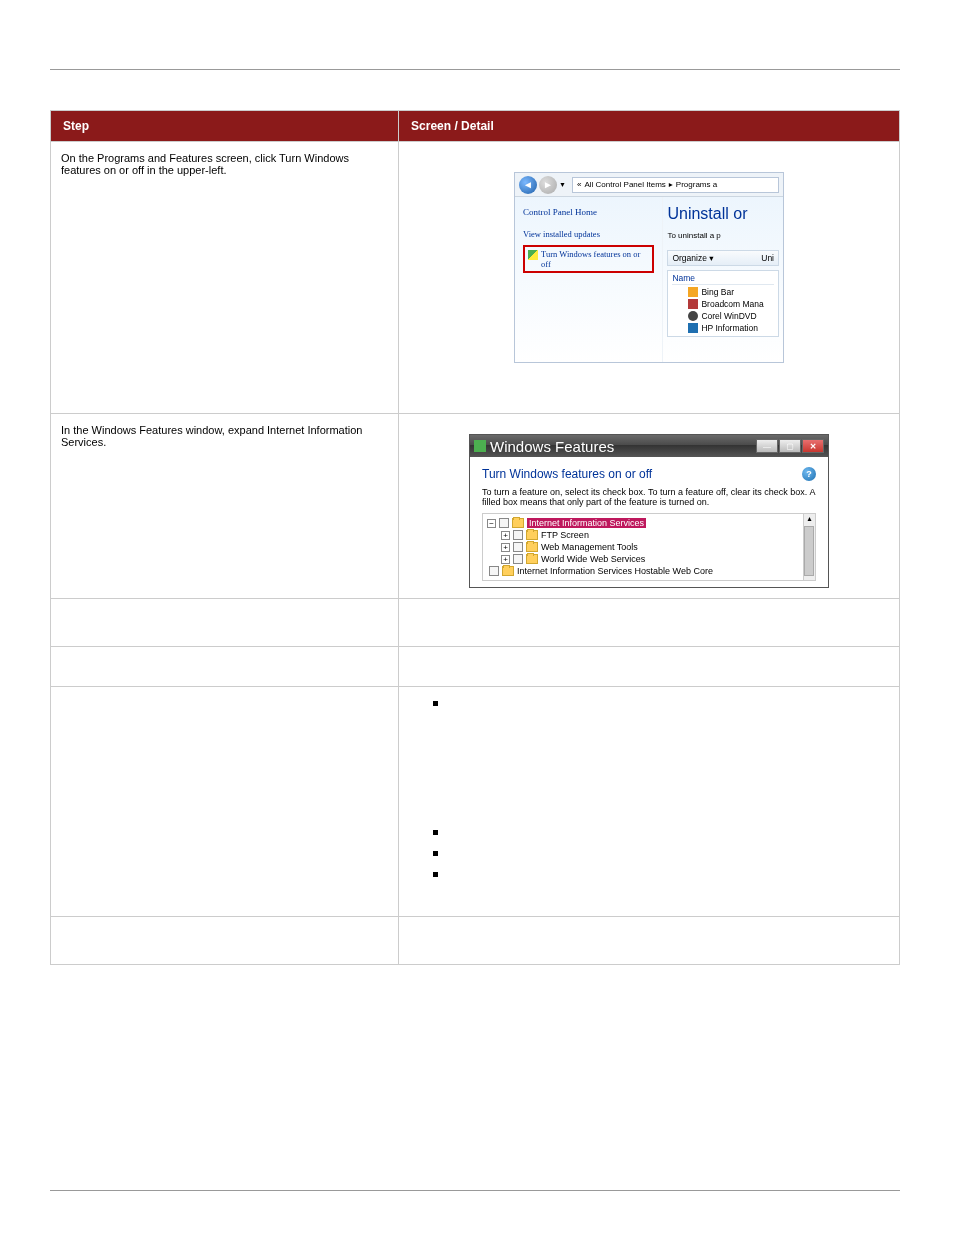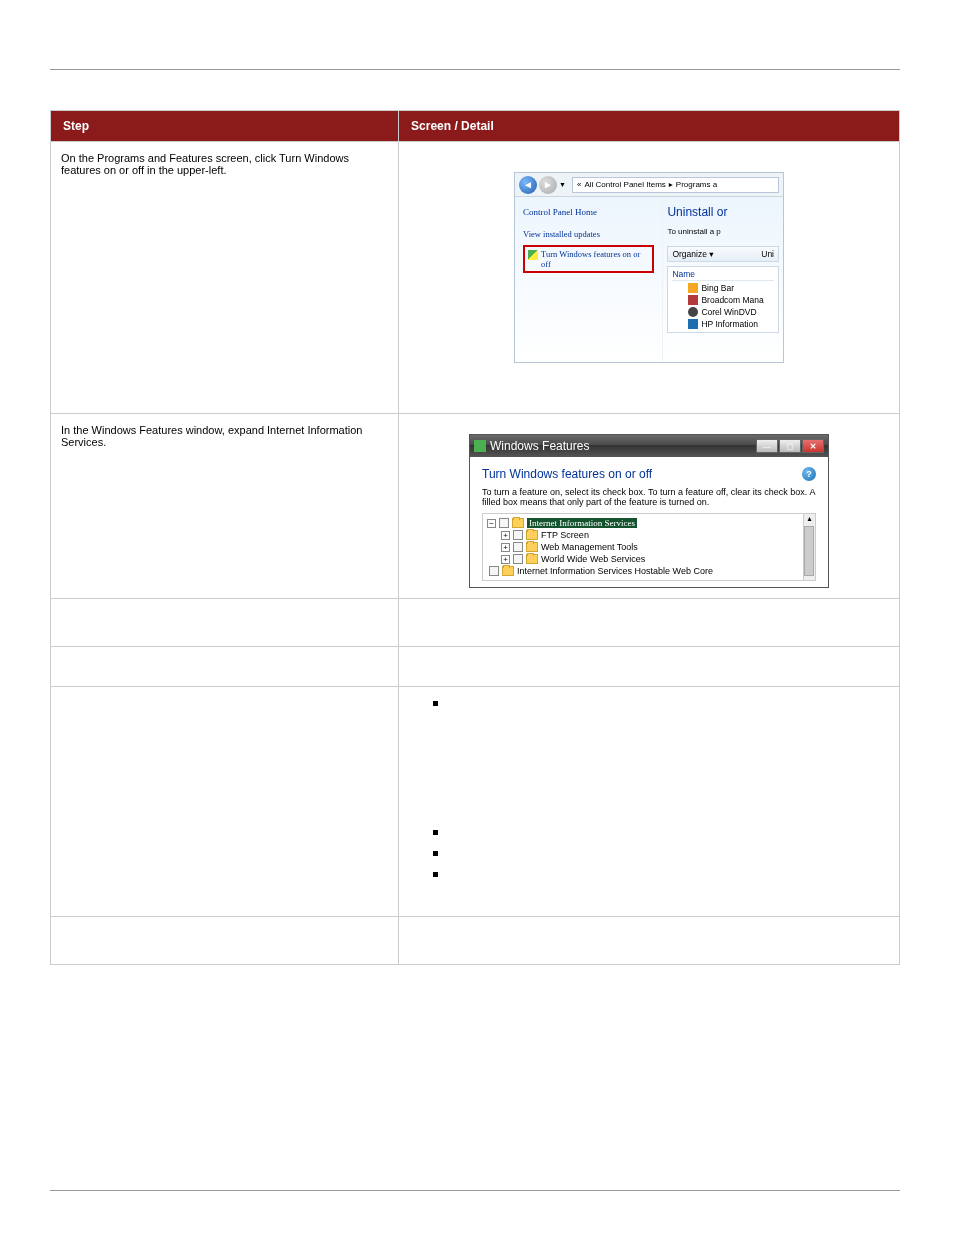--- a/index.html
+++ b/index.html
@@ -94,21 +94,21 @@
     border: 2px solid #c00;
     padding: 2px 3px;
     margin-top: 2px;
   }
   .cp-main {
     width: 45%;
     padding: 8px 4px;
     border-left: 1px solid #eef3f8;
     font-size: 9px;
   }
-  .cp-heading { color: #003399; font-size: 12px; margin-bottom: 8px; }
+  .cp-heading { color: #003399; font-size: 16px; margin-bottom: 8px; }
   .cp-sub { font-size: 8px; margin-bottom: 10px; }
   .organize-bar {
     background: linear-gradient(#f9fbfd, #e5eef7);
     border: 1px solid #ccd9e6;
     font-size: 8.5px;
     padding: 2px 4px;
     margin-bottom: 4px;
     display: flex; justify-content: space-between;
   }
   .prog-list {
@@ -130,21 +130,21 @@
   }
   .titlebar {
     height: 22px;
     background: linear-gradient(#6a6a6a, #4b4b4b 45%, #333 46%, #555);
     color: #fff;
     display: flex;
     align-items: center;
     padding: 0 4px;
     justify-content: space-between;
   }
-  .titlebar-left { display: flex; align-items: center; gap: 4px; font-size: 12px; justify-content: space-between; }
+  .titlebar-left { display: flex; align-items: center; gap: 4px; font-size: 15px; justify-content: space-between; }
   .win-controls { display: flex; gap: 1px; }
   .win-btn {
     width: 22px; height: 14px;
     background: linear-gradient(#eee, #bbb);
     border: 1px solid #666;
     font-size: 8px;
     display: flex; align-items: center; justify-content: center;
   }
   .win-btn.close { background: linear-gradient(#e86f6f, #c8372f); color: #fff; font-weight: bold; }
   .dlg-body {
@@ -168,21 +168,21 @@
   }
   .tree-scroll {
     position: absolute; right: 0; top: 0; bottom: 0; width: 12px;
     background: #eee; border-left: 1px solid #ccc;
   }
   .tree-scroll .arr { font-size: 8px; text-align: center; width: 100%; }
   .tree-scroll .thumb { position: absolute; top: 12px; width: 10px; height: 50px; left: 0; background: #ccc; border: 1px solid #aaa; }
   .tree-row { display: flex; align-items: center; gap: 3px; padding: 1px 0; }
   .tree-row.lvl1 { margin-left: 14px; }
   .tree-row.lvl0 .highlight-sel {
-    background: #14532d; color: #fff; padding: 0 2px; font-family: Liberation Serif, serif;
+    background: #be185d; color: #fff; padding: 0 2px;
   }
   .exp { width: 9px; height: 9px; border: 1px solid #888; font-size: 8px; line-height: 7px; text-align: center; flex-shrink: 0; }
   .chk { width: 10px; height: 10px; border: 1px solid #888; background: #f6f6f6; flex-shrink: 0; }
   .folder { width: 12px; height: 10px; background: #ffcf5c; border: 1px solid #d2a72f; flex-shrink: 0; position: relative; }
   .folder::before { content:""; position:absolute; left:0; top:-2px; width:5px; height:2px; background:#ffcf5c; border:1px solid #d2a72f; border-bottom:none; }
 
   .bullet-list { padding-left: 24px; }
   .bullet-list .b { display: flex; gap: 10px; font-size: 10px; margin-bottom: 30px; }
   .bullet-list .b.tight { margin-bottom: 12px; }
   .bullet-list .sq { width: 5px; height: 5px; background: #000; margin-top: 4px; flex-shrink: 0; }

